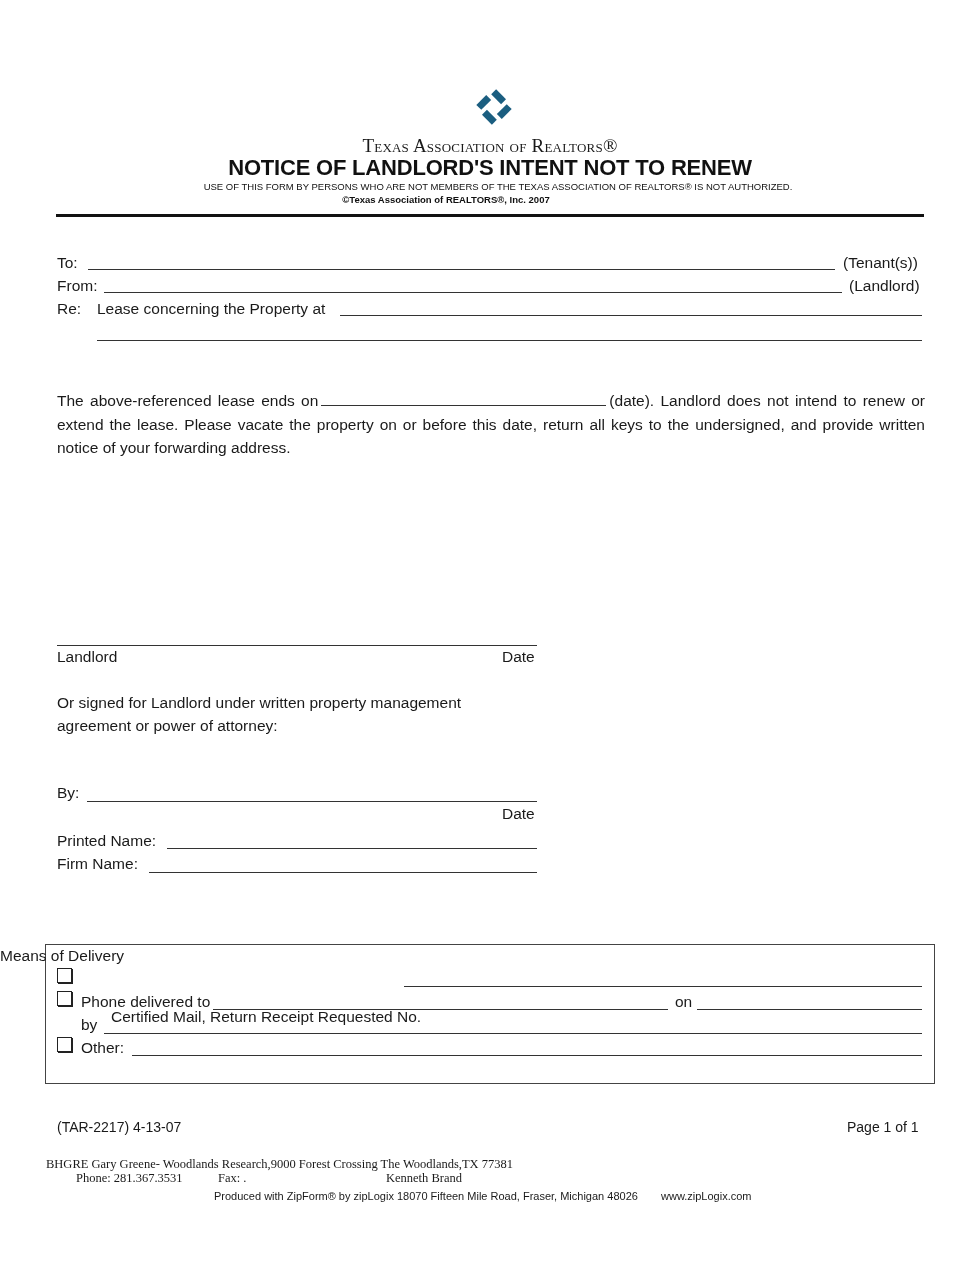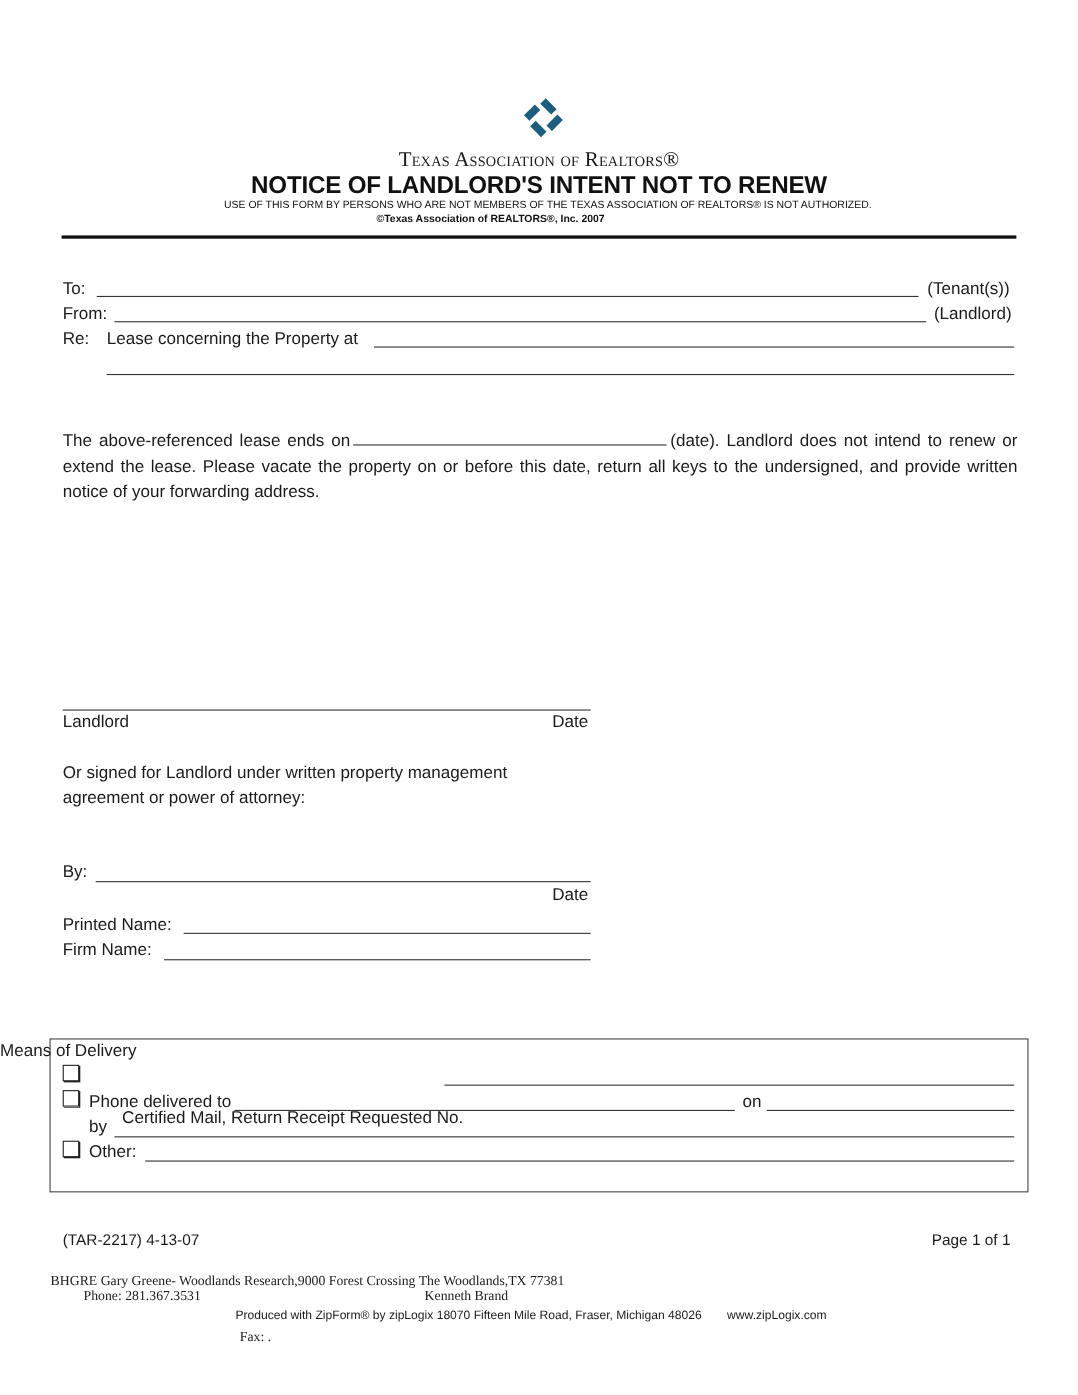--- a/index.html
+++ b/index.html
@@ -90,17 +90,17 @@
 
 <div class="abs cb" style="left:57px;top:1037px;"></div>
 <div class="abs txt it" style="left:81px;top:1039px;">Other:</div>
 <div class="abs line" style="left:132px;top:1041px;width:790px;height:14px;"></div>
 
 <div class="abs txt" style="left:57px;top:1119px;font-size:14px;">(TAR-2217)  4-13-07</div>
 <div class="abs txt" style="left:847px;top:1119px;font-size:14px;">Page 1 of 1</div>
 
 <div class="abs serif-sm" style="left:46px;top:1157px;">BHGRE Gary Greene- Woodlands Research,9000 Forest Crossing The Woodlands,TX 77381</div>
 <div class="abs serif-sm" style="left:46px;top:1171px;margin-left:30px;">Phone: 281.367.3531</div>
-<div class="abs serif-sm" style="left:218px;top:1171px;margin-top:37px;">Fax:  .</div>
+<div class="abs serif-sm" style="left:218px;top:1171px;">Fax:  .</div>
 <div class="abs serif-sm" style="left:386px;top:1171px;">Kenneth Brand</div>
 
 <div class="abs small" style="left:214px;top:1190px;">Produced with ZipForm® by zipLogix  18070 Fifteen Mile Road, Fraser, Michigan 48026</div>
 <div class="abs small link" style="left:661px;top:1190px;">www.zipLogix.com</div>
 
 </body></html>

